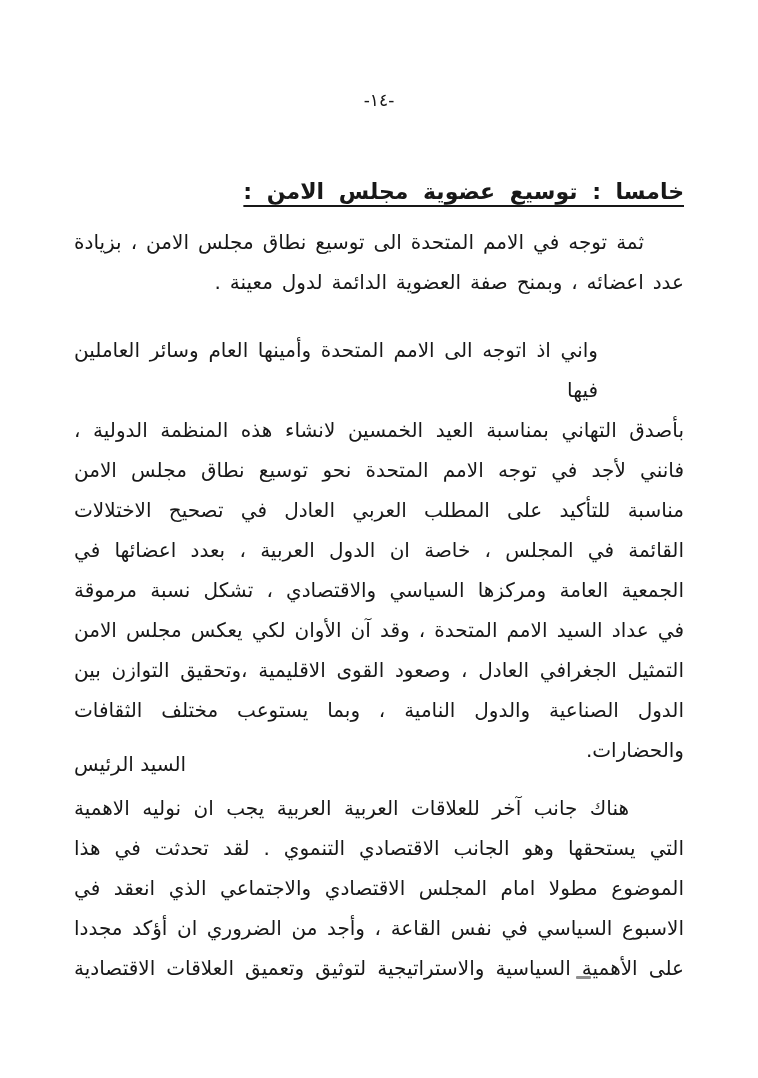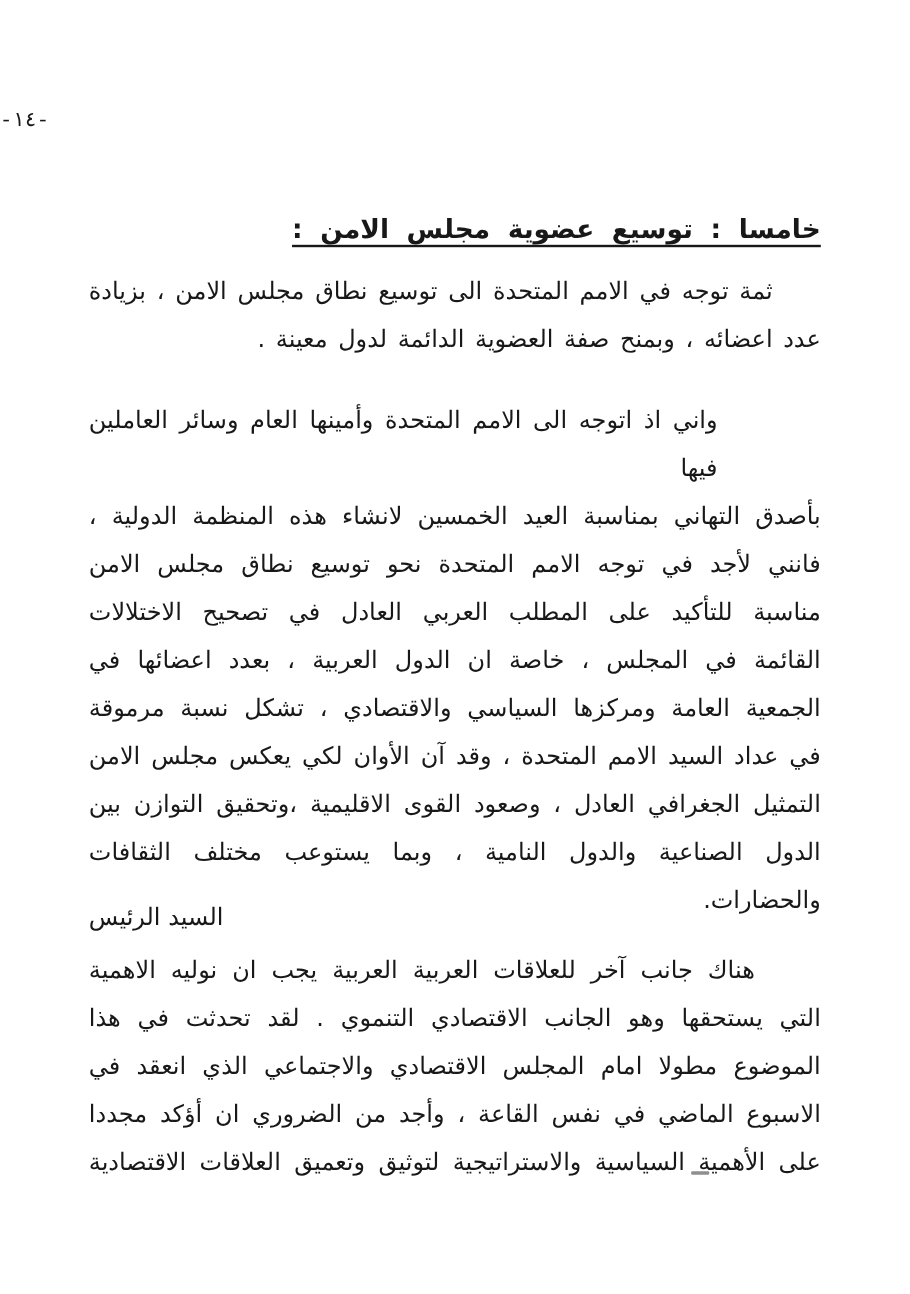--- a/index.html
+++ b/index.html
@@ -9,25 +9,24 @@
     background: #ffffff;
     color: #181818;
     font-family: "DejaVu Sans", sans-serif;
     overflow: hidden;
     direction: rtl;
   }
   .page-number {
     position: absolute;
     top: 90px; left: 0;
     width: 100%;
-    text-align: left;
+    text-align: center;
     font-size: 17px;
     letter-spacing: 1px;
     direction: rtl;
-    font-family: Liberation Mono, monospace;
   }
   .textcol {
     position: absolute;
     right: 74px;
     width: 610px;
     direction: rtl;
   }
   .heading-block { top: 174px; }
   .heading-block .heading-text {
     display: inline;
@@ -100,17 +99,17 @@
 </div>
 
 <div class="textcol subheading-block">
   <div class="subheading-text">السيد الرئيس</div>
 </div>
 
 <div class="textcol para p3">
   <div class="line indent-md">هناك جانب آخر للعلاقات العربية العربية يجب ان نوليه الاهمية</div>
   <div class="line">التي يستحقها  وهو الجانب الاقتصادي التنموي . لقد تحدثت في هذا</div>
   <div class="line">الموضوع مطولا امام المجلس الاقتصادي  والاجتماعي الذي انعقد في</div>
-  <div class="line">الاسبوع الماضي في نفس القاعة ، وأجد من الضروري ان أؤكد  مجددا</div>
+  <div class="line">الاسبوع السياسي في نفس القاعة ، وأجد من الضروري ان أؤكد  مجددا</div>
   <div class="line">على الأهمية السياسية والاستراتيجية لتوثيق وتعميق العلاقات  الاقتصادية</div>
 </div>
 
 <div class="scan-artifact"></div>
 
 </body></html>

